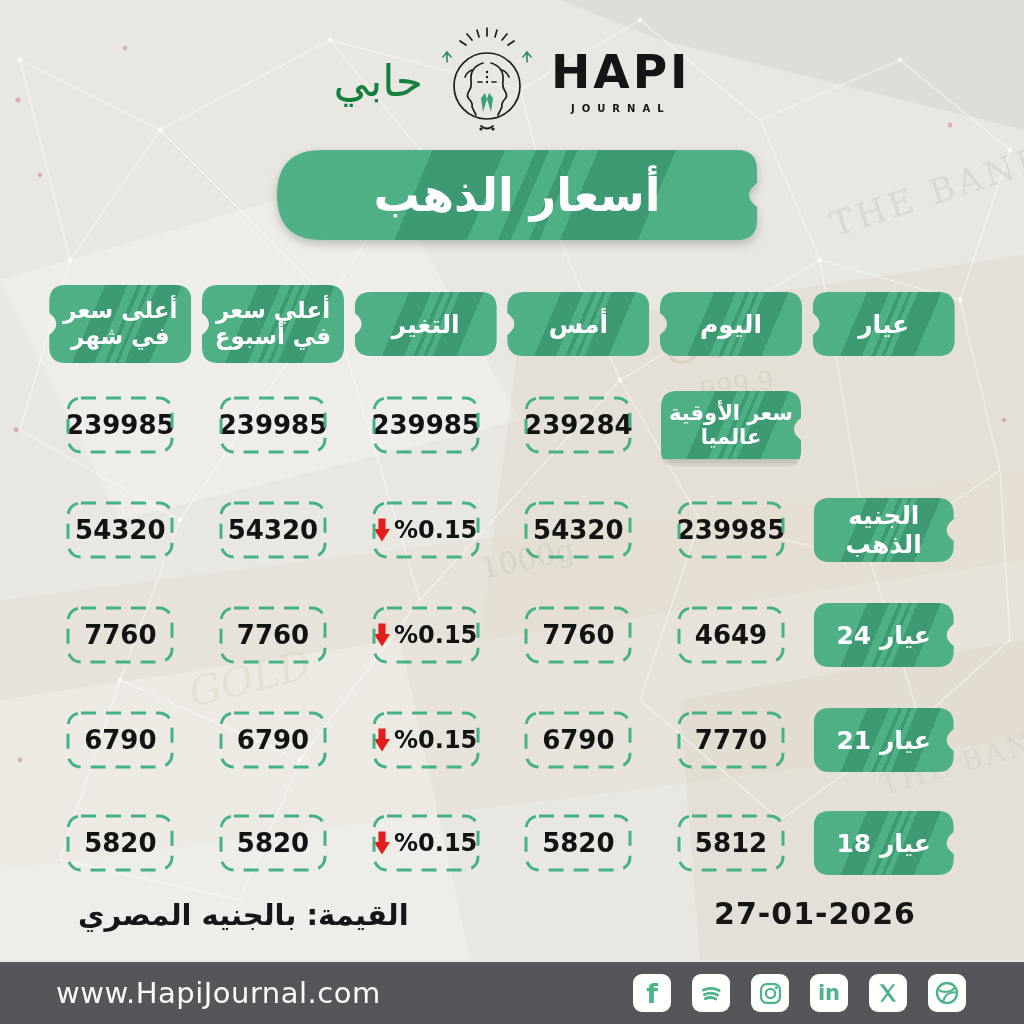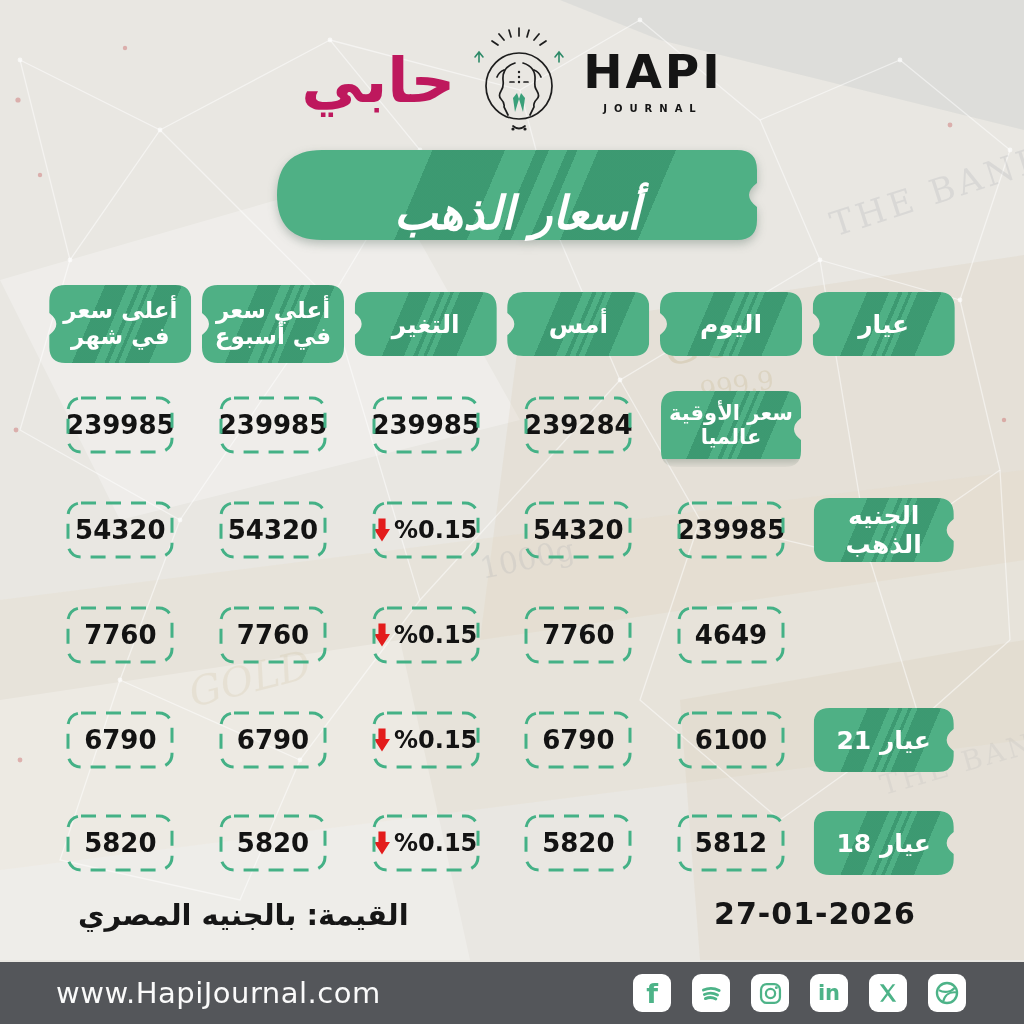--- a/index.html
+++ b/index.html
@@ -3,28 +3,28 @@
 <meta charset="utf-8">
 <style>
   html,body{margin:0;padding:0;}
   body{width:1024px;height:1024px;font-family:"DejaVu Sans",sans-serif;}
   #stage{position:relative;width:1024px;height:1024px;overflow:hidden;background:#e9e7e2;}
   #bg{position:absolute;inset:0;z-index:0;}
   .layer{position:absolute;z-index:2;}
 
   
   #logo{top:22px;left:0;width:1024px;height:118px;display:flex;align-items:center;justify-content:center;gap:16px;}
-  .logo-ar{font-size:62px;font-weight:bold;color:#be185d;line-height:1;}
+  .logo-ar{font-size:44px;font-weight:normal;color:#15803d;line-height:1;}
   .logo-en{display:flex;flex-direction:column;align-items:center;color:#151515;}
   .logo-en .hapi{font-size:47px;font-weight:800;letter-spacing:3px;line-height:1;}
   .logo-en .journal{font-size:10px;letter-spacing:7px;margin-top:8px;font-weight:bold;}
 
   
-  #banner{top:150px;left:277px;width:480px;height:90px;display:flex;align-items:flex-end;justify-content:center;
-    filter:drop-shadow(0 4px 5px rgba(50,80,65,.30));font-style:italic;}
+  #banner{top:150px;left:277px;width:480px;height:90px;display:flex;align-items:center;justify-content:center;
+    filter:drop-shadow(0 4px 5px rgba(50,80,65,.30));}
   .banner-shape{position:absolute;inset:0;background-color:#4fb085;
     background-image:linear-gradient(113deg,rgba(0,0,0,0) 0 30%,rgba(13,95,63,.28) 30% 44%,rgba(0,0,0,0) 44% 50%,rgba(13,95,63,.28) 50% 52.5%,rgba(0,0,0,0) 52.5% 56%,rgba(13,95,63,.28) 56% 58%,rgba(0,0,0,0) 58% 62%,rgba(13,95,63,.28) 62% 77%,rgba(0,0,0,0) 77%);
     clip-path:path("M45 0 H460 Q480 0 480 20 V33 Q464 45 480 57 V70 Q480 90 460 90 H45 Q0 90 0 45 Q0 0 45 0 Z");}
   #banner .t{position:relative;color:#fff;font-size:46px;font-weight:bold;}
 
   
   .trow{left:44px;width:916px;height:84px;display:grid;grid-template-columns:repeat(6,1fr);align-items:center;justify-items:center;}
   #hrow{top:281px;height:86px;}
 
   .pill{position:relative;display:flex;align-items:center;justify-content:center;text-align:center;
@@ -277,20 +277,21 @@
           <rect x="2" y="2" width="104" height="54" rx="13" fill="none" stroke="#44b186" stroke-width="3" stroke-dasharray="15 10"></rect>
         </svg>
       <span class="num">7760</span>
     </div>
     <div class="cell">
       <svg class="dash" width="108" height="58" viewBox="0 0 108 58" aria-hidden="true">
           <rect x="2" y="2" width="104" height="54" rx="13" fill="none" stroke="#44b186" stroke-width="3" stroke-dasharray="15 10"></rect>
         </svg>
       <span class="num">4649</span>
     </div>
+    <div class="pill lR1" dir="rtl">عيار 24</div>
   </div>
 
   <div class="layer trow" style="top:698px">
     <div class="cell">
       <svg class="dash" width="108" height="58" viewBox="0 0 108 58" aria-hidden="true">
           <rect x="2" y="2" width="104" height="54" rx="13" fill="none" stroke="#44b186" stroke-width="3" stroke-dasharray="15 10"></rect>
         </svg>
       <span class="num">6790</span>
     </div>
     <div class="cell">
@@ -311,21 +312,21 @@
     <div class="cell">
       <svg class="dash" width="108" height="58" viewBox="0 0 108 58" aria-hidden="true">
           <rect x="2" y="2" width="104" height="54" rx="13" fill="none" stroke="#44b186" stroke-width="3" stroke-dasharray="15 10"></rect>
         </svg>
       <span class="num">6790</span>
     </div>
     <div class="cell">
       <svg class="dash" width="108" height="58" viewBox="0 0 108 58" aria-hidden="true">
           <rect x="2" y="2" width="104" height="54" rx="13" fill="none" stroke="#44b186" stroke-width="3" stroke-dasharray="15 10"></rect>
         </svg>
-      <span class="num">6100</span>
+      <span class="num">7770</span>
     </div>
     <div class="pill lR1" dir="rtl">عيار 21</div>
   </div>
 
   <div class="layer trow" style="top:801px">
     <div class="cell">
       <svg class="dash" width="108" height="58" viewBox="0 0 108 58" aria-hidden="true">
           <rect x="2" y="2" width="104" height="54" rx="13" fill="none" stroke="#44b186" stroke-width="3" stroke-dasharray="15 10"></rect>
         </svg>
       <span class="num">5820</span>

